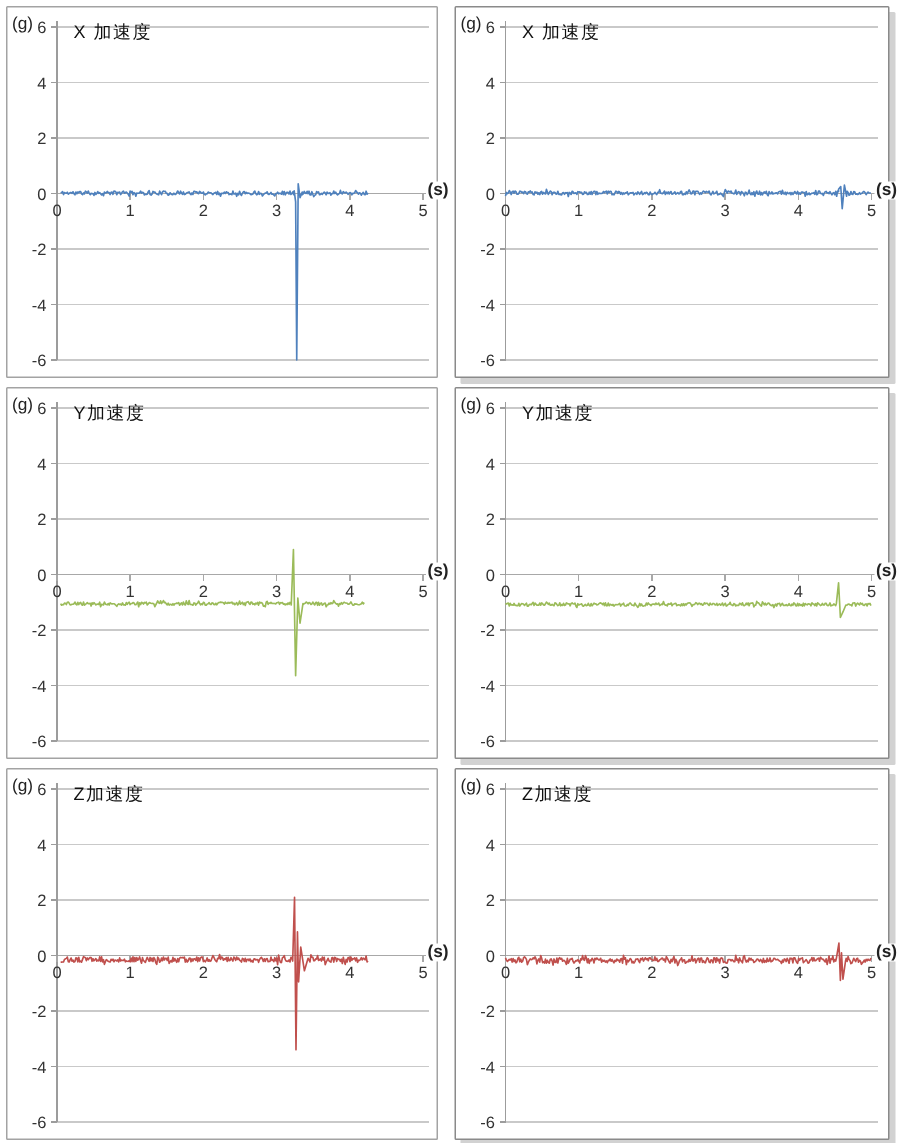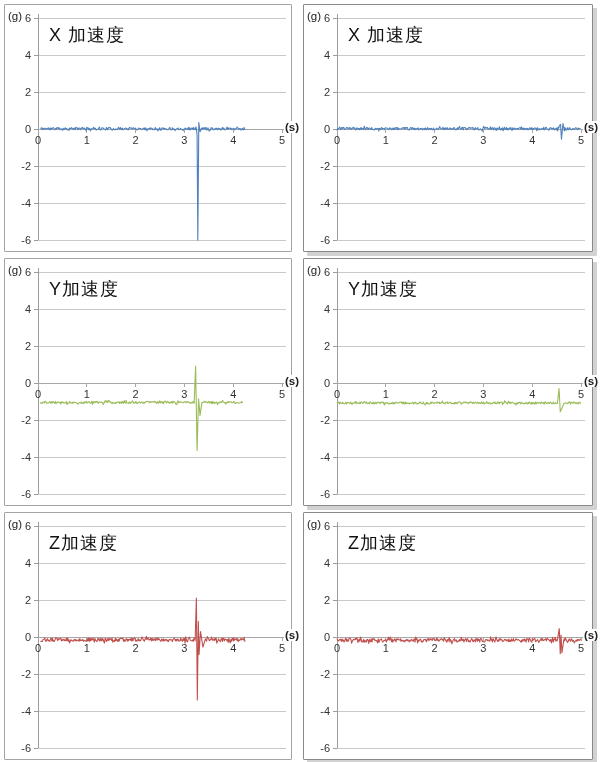--- a/index.html
+++ b/index.html
@@ -11,22 +11,22 @@
   .panel{
     position:absolute;background:#ffffff;box-sizing:border-box;
     border:1px solid #a3a3a3;border-radius:1px;
   }
   .panel.shadowed{
     border:1px solid #8a8a8a;
     box-shadow:4px 4px 0 #d2d2d2;
   }
   .panel svg{position:absolute;left:0;top:0;}
   .chart-title{
-    position:absolute;left:44px;top:18px;
-    font-size:18px;color:#111;letter-spacing:1px;white-space:nowrap;
+    position:absolute;left:44px;top:8px;
+    font-size:12px;color:#111;letter-spacing:1px;white-space:nowrap;
   }
   .ylab{
     position:absolute;left:3px;top:5px;
     font-size:11.5px;color:#222;white-space:nowrap;
   }
   .xlab{
     position:absolute;left:279px;top:116px;
     font-size:11.5px;font-weight:bold;color:#222;white-space:nowrap;
     background:#fff;padding:0 1px;
   }

